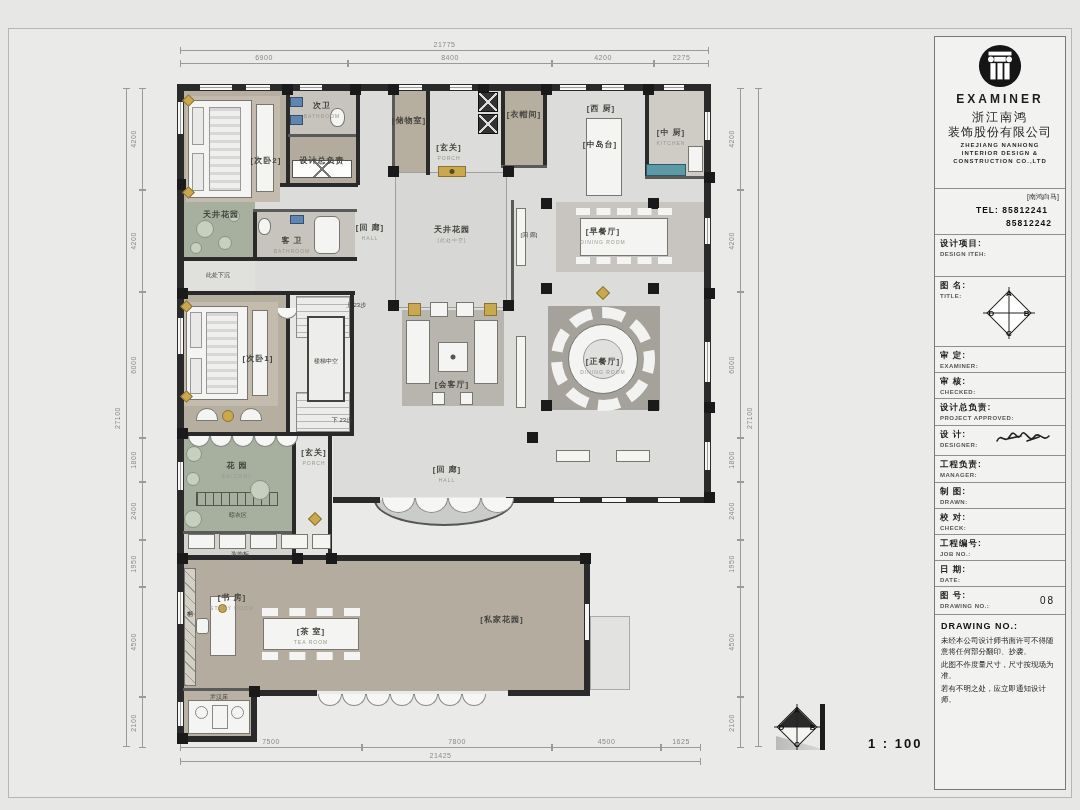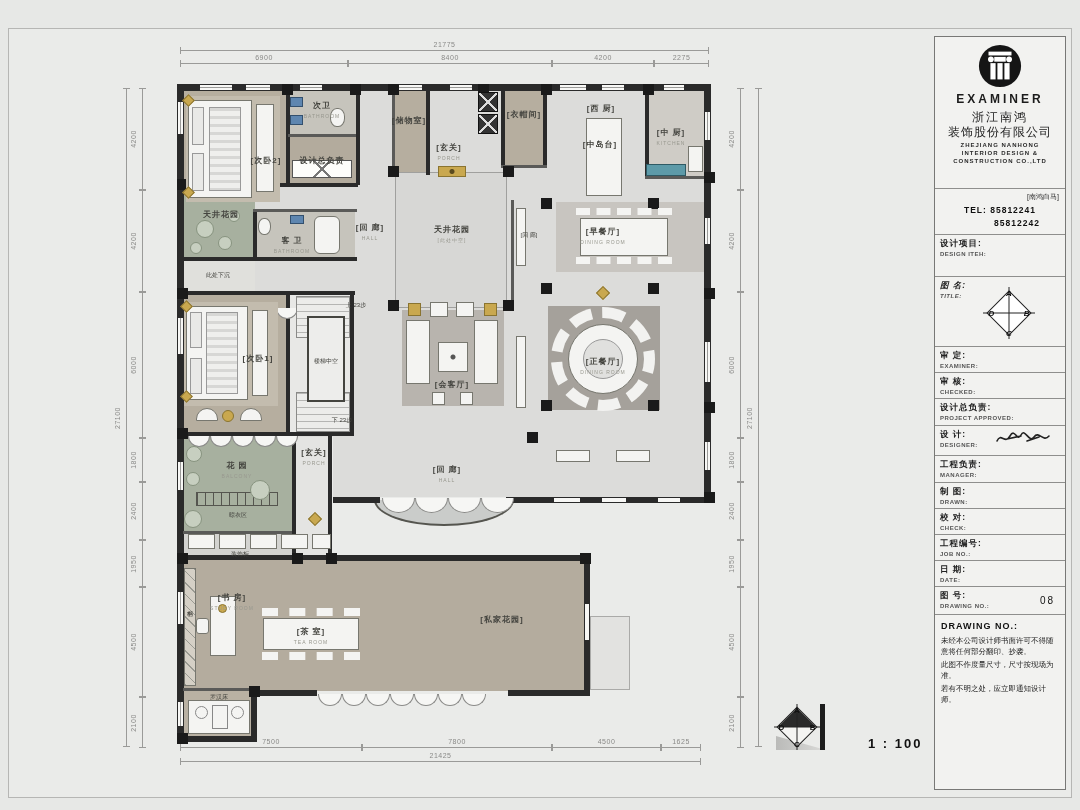--- a/index.html
+++ b/index.html
@@ -44,21 +44,21 @@
   .tb .sec{position:relative;width:100%;border-bottom:1px solid #8f8f8d;}
   .tbhead{height:152px;text-align:center;}
   .tbhead .logo{left:50%;top:6px;transform:translateX(-50%);width:46px;height:46px;}
   .brand{left:0;top:55px;width:100%;font-weight:bold;font-size:12px;letter-spacing:3px;color:#1c1c1c;}
   .cn1{left:0;top:72px;width:100%;font-size:12px;color:#1c1c1c;letter-spacing:2px;}
   .cn2{left:0;top:87px;width:100%;font-size:12px;color:#1c1c1c;letter-spacing:1px;}
   .en1{left:0;top:105px;width:100%;font-size:6px;font-weight:bold;color:#2a2a2a;letter-spacing:1px;}
   .en2{left:0;top:113px;width:100%;font-size:6px;font-weight:bold;color:#2a2a2a;letter-spacing:1px;}
   .en3{left:0;top:121px;width:100%;font-size:6px;font-weight:bold;color:#2a2a2a;letter-spacing:1px;}
   .branch{right:6px;top:131px;font-size:7px;color:#2a2a2a;}
-  .tel1{left:0;top:140px;width:100%;font-size:8.5px;font-weight:bold;letter-spacing:1px;color:#111;}
+  .tel1{left:12px;top:140px;width:100%;font-size:8.5px;font-weight:bold;letter-spacing:1px;color:#111;}
   .tbrow{position:relative;border-bottom:1px solid #8f8f8d;padding:3px 5px 0 5px;}
   .tbrow .c{position:static;display:block;font-size:8.5px;font-weight:bold;color:#222;letter-spacing:1px;}
   .tbrow .e{position:static;display:block;font-size:6px;font-weight:bold;color:#555;letter-spacing:.5px;margin-top:1px;}
   .tbrow .v{position:absolute;font-size:10px;color:#111;letter-spacing:2px;}
   .notes{padding:4px 6px;position:relative;}
   .notes .nh{position:static;display:block;font-size:9px;font-weight:bold;letter-spacing:1px;color:#111;margin:2px 0 4px 0;}
   .notes p{position:static;margin:0 0 2px 0;font-size:7.5px;line-height:11px;color:#222;}
   
   .cp{z-index:5;}
   .cp .sq{left:50%;top:50%;transform:translate(-50%,-50%) rotate(45deg);border:1.5px solid #222;background:#fff;}
@@ -455,21 +455,21 @@
     <div class="sec" style="position:relative;height:46px;">
       <div class="branch" style="top:3px;">[南鸿白马]</div>
       <div class="tel1" style="top:16px;text-align:center;">TEL: 85812241</div>
       <div class="tel1" style="top:29px;text-align:center;padding-left:34px;">85812242</div>
     </div>
     <div id="tbrows" style="position:relative;">
         <div class="tbrow" style="height: 42px;">
           <span class="c">设计项目:</span>
           <span class="e">DESIGN ITEH:</span>
         </div>
-        <div class="tbrow" style="height: 70px; font-style: italic;">
+        <div class="tbrow" style="height: 70px;">
           <span class="c">图  名:</span>
           <span class="e">TITLE:</span>
           <div style="position: absolute; left: 48px; top: 10px; width: 52px; height: 52px;">
             <div class="cp" style="left: 0px; top: 0px; width: 52px; height: 52px;">
               <div class="sq" style="width: 32px; height: 32px;"></div>
               <div class="x1"></div>
               <div class="x2"></div>
               <b style="left: 50%; top: 12%;">A</b>
               <b style="left: 84%; top: 50%;">B</b>
               <b style="left: 50%; top: 88%;">C</b>

